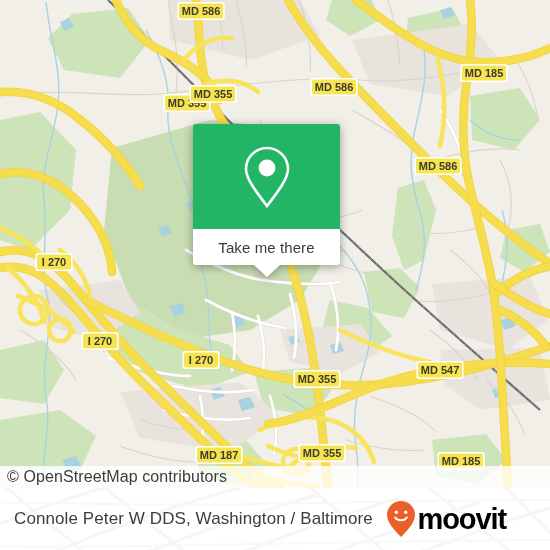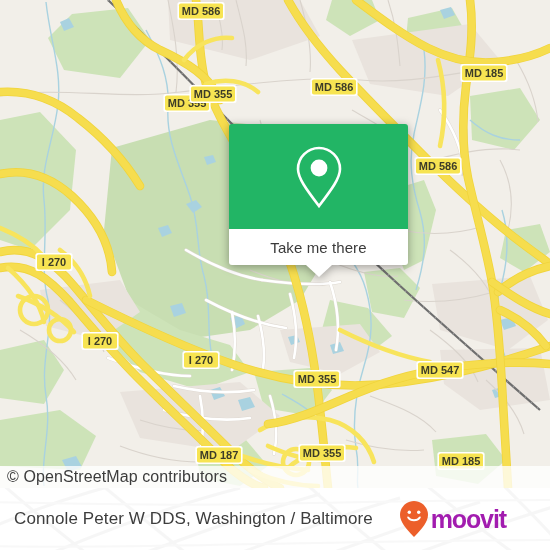--- a/index.html
+++ b/index.html
@@ -19,23 +19,22 @@
     position:absolute;left:0;bottom:0;width:550px;height:22px;
     background:rgba(255,255,255,0.78);
     display:flex;align-items:center;
   }
   .attrib span{
     font-size:16px;color:#3c3c3c;padding-left:7px;letter-spacing:.1px;
   }
 
   
   .card{
-    position:absolute;left:193px;top:124px;width:179px;
+    position:absolute;left:193px;top:124px;width:147px;
     filter:drop-shadow(0 2px 5px rgba(0,0,0,.35));
-    margin-left:36px;
   }
   .card-top{
     background:#22b565;height:105px;border-radius:3px 3px 0 0;
     display:flex;align-items:center;justify-content:center;
   }
   .card-top svg{display:block;}
   .card-bottom{
     background:#ffffff;height:36px;border-radius:0 0 3px 3px;
     display:flex;align-items:center;justify-content:center;
     position:relative;
@@ -58,21 +57,21 @@
   .footer-inner{
     position:relative;width:518px;height:62px;
     display:flex;align-items:center;justify-content:space-between;
     padding:0 12px 0 14px;box-sizing:border-box;
   }
   .footer-title{
     font-size:17px;color:#3d3d3d;letter-spacing:.1px;white-space:nowrap;
   }
   .brand{display:flex;align-items:center;gap:2px;}
   .brand .wordmark{
-    font-size:25px;font-weight:bold;color:#a21caf;letter-spacing:-1.1px;line-height:1;
+    font-size:29px;font-weight:bold;color:#000000;letter-spacing:-1.1px;line-height:1;
   }
 </style>
 </head>
 <body>
 
 <div class="screen">
 
   <div class="map">
     <svg viewBox="0 0 550 488" xmlns="http://www.w3.org/2000/svg">
       <defs>

